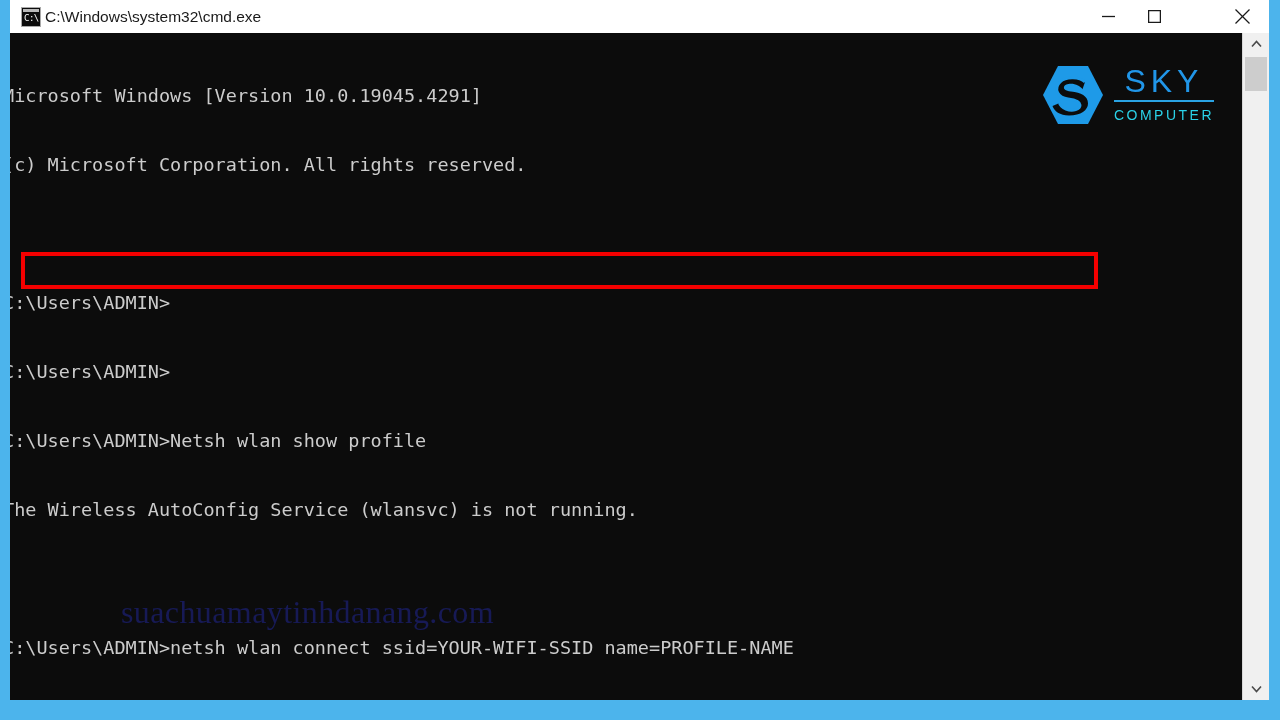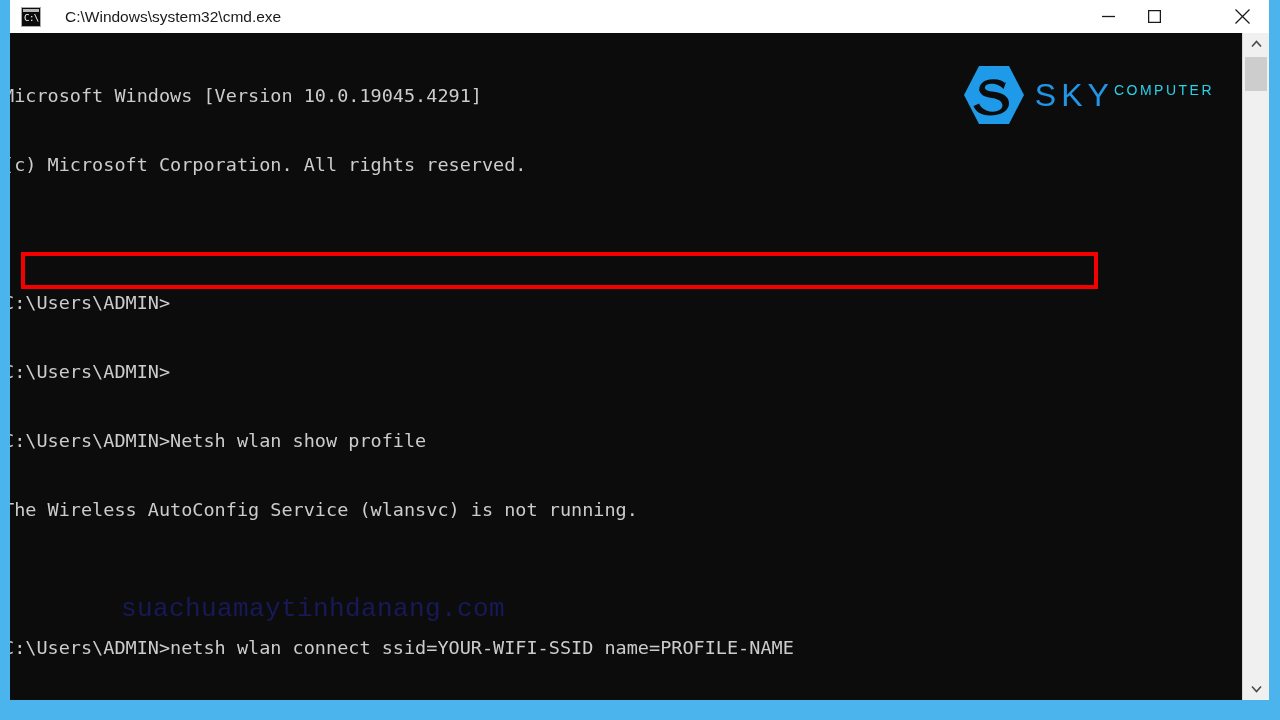--- a/index.html
+++ b/index.html
@@ -58,21 +58,21 @@
     position: absolute;
     left: 2px; top: 5px;
     font-family: "DejaVu Sans Mono", monospace;
     font-size: 9px;
     line-height: 10px;
     color: #ffffff;
     letter-spacing: -0.5px;
     white-space: nowrap;
   }
   #title-text {
-    margin-left: 24px;
+    margin-left: 4px;
     font-family: "Liberation Sans", sans-serif;
     font-size: 15.5px;
     color: #1a1a1a;
     white-space: nowrap;
   }
   .win-btn {
     position: absolute;
     top: 0;
     width: 46px;
     height: 33px;
@@ -117,41 +117,41 @@
     height: 37px;
     border: 4px solid #f50000;
     pointer-events: none;
   }
 
   
   #watermark {
     position: absolute;
     left: 111px;
     top: 561px;
-    font-family: Liberation Mono, monospace;
-    font-size: 26px;
+    font-family: Liberation Serif, serif;
+    font-size: 32px;
     color: #171a56;
     letter-spacing: 0.4px;
     white-space: nowrap;
   }
 
   
   #logo {
     position: absolute;
     right: 28px;
     top: 27px;
     height: 70px;
     display: flex;
     align-items: center;
   }
   #logo-mark { width: 66px; height: 62px; flex: 0 0 auto; }
   #logo-words {
     margin-left: 8px;
     display: flex;
-    flex-direction: row;
+    flex-direction: column;
     align-items: stretch;
   }
   #logo-sky {
     font-family: "Liberation Sans", sans-serif;
     font-size: 32px;
     font-weight: 400;
     color: #2196e8;
     letter-spacing: 5px;
     line-height: 32px;
     text-align: center;

